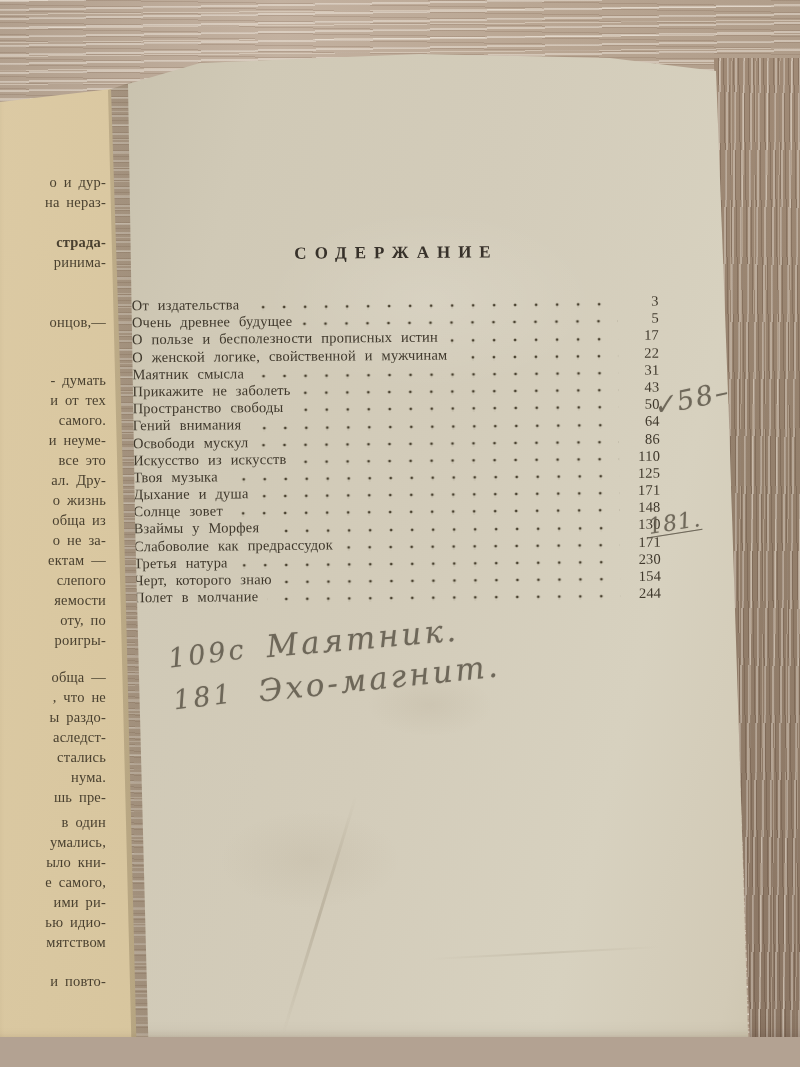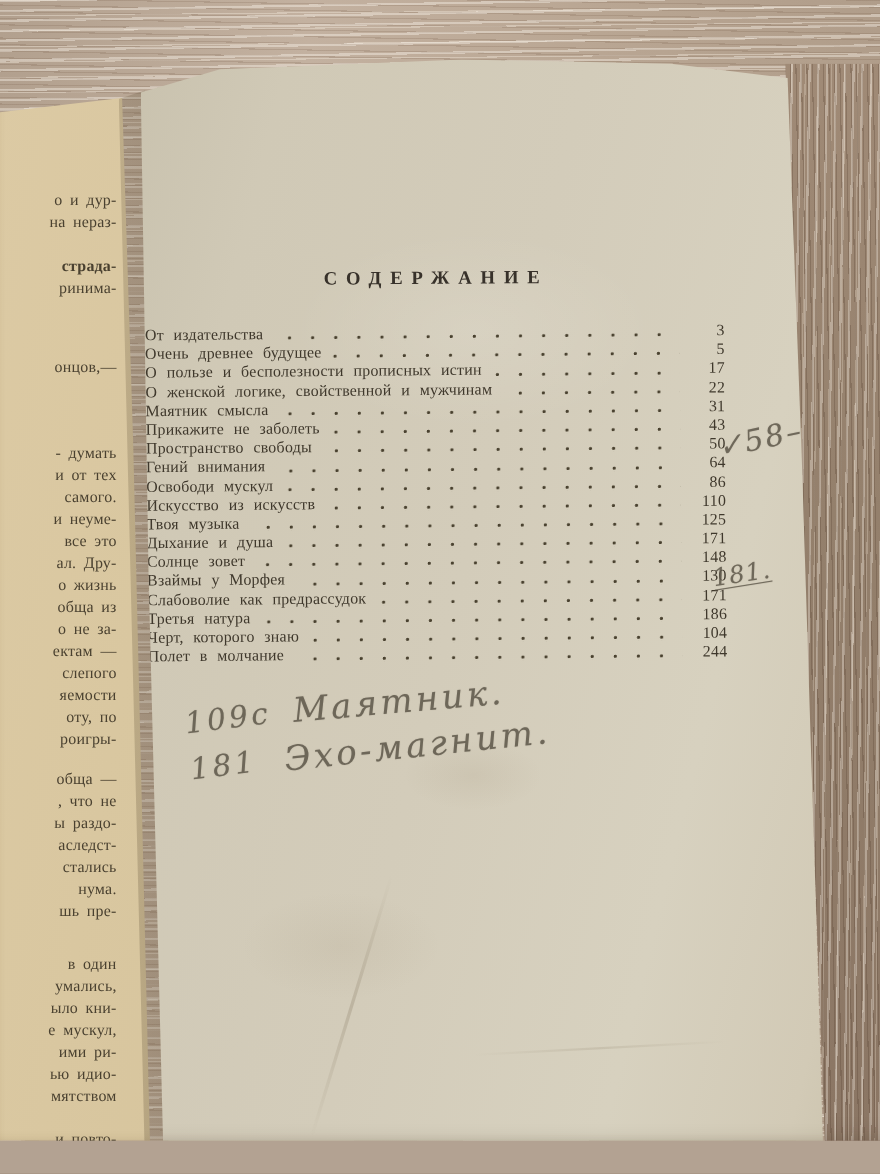--- a/index.html
+++ b/index.html
@@ -96,23 +96,23 @@
     <div class="lp-text">
 
         <div class="lp-line">о и дур-</div>
 
         <div class="lp-line">на нераз-</div>
 
         <div class="lp-line" style="margin-top: 20px; font-weight: bold;">страда-</div>
 
         <div class="lp-line">ринима-</div>
 
-        <div class="lp-line" style="margin-top: 52px;">онцов,—</div>
-
-        <div class="lp-line" style="margin-top: 58px;">- думать</div>
+        <div class="lp-line" style="margin-top: 40px;">онцов,—</div>
+
+        <div class="lp-line" style="margin-top: 38px;">- думать</div>
 
         <div class="lp-line">и от тех</div>
 
         <div class="lp-line">самого.</div>
 
         <div class="lp-line">и неуме-</div>
 
         <div class="lp-line">все это</div>
 
         <div class="lp-line">ал. Дру-</div>
@@ -140,27 +140,27 @@
         <div class="lp-line">ы раздо-</div>
 
         <div class="lp-line">аследст-</div>
 
         <div class="lp-line">стались</div>
 
         <div class="lp-line">нума.</div>
 
         <div class="lp-line">шь пре-</div>
 
-        <div class="lp-line" style="margin-top: 28px;">в один</div>
+        <div class="lp-line" style="margin-top: 5px;">в один</div>
 
         <div class="lp-line">умались,</div>
 
         <div class="lp-line">ыло кни-</div>
 
-        <div class="lp-line">е мускул,</div>
+        <div class="lp-line">е самого,</div>
 
         <div class="lp-line">ими ри-</div>
 
         <div class="lp-line">ью идио-</div>
 
         <div class="lp-line">мятством</div>
 
         <div class="lp-line" style="margin-top: 19px;">и повто-</div>
       </div>
   </div>
@@ -261,27 +261,27 @@
 
         <div class="toc-row">
           <span class="t">Слабоволие как предрассудок</span>
           <span class="leader"></span>
           <span class="num">171</span>
         </div>
 
         <div class="toc-row">
           <span class="t">Третья натура</span>
           <span class="leader"></span>
-          <span class="num">186</span>
+          <span class="num">230</span>
         </div>
 
         <div class="toc-row">
           <span class="t">Черт, которого знаю</span>
           <span class="leader"></span>
-          <span class="num">104</span>
+          <span class="num">154</span>
         </div>
 
         <div class="toc-row">
           <span class="t">Полет в молчание</span>
           <span class="leader"></span>
           <span class="num">244</span>
         </div>
       </div>
 
     <div class="pencil m-note-1">✓58–</div>

